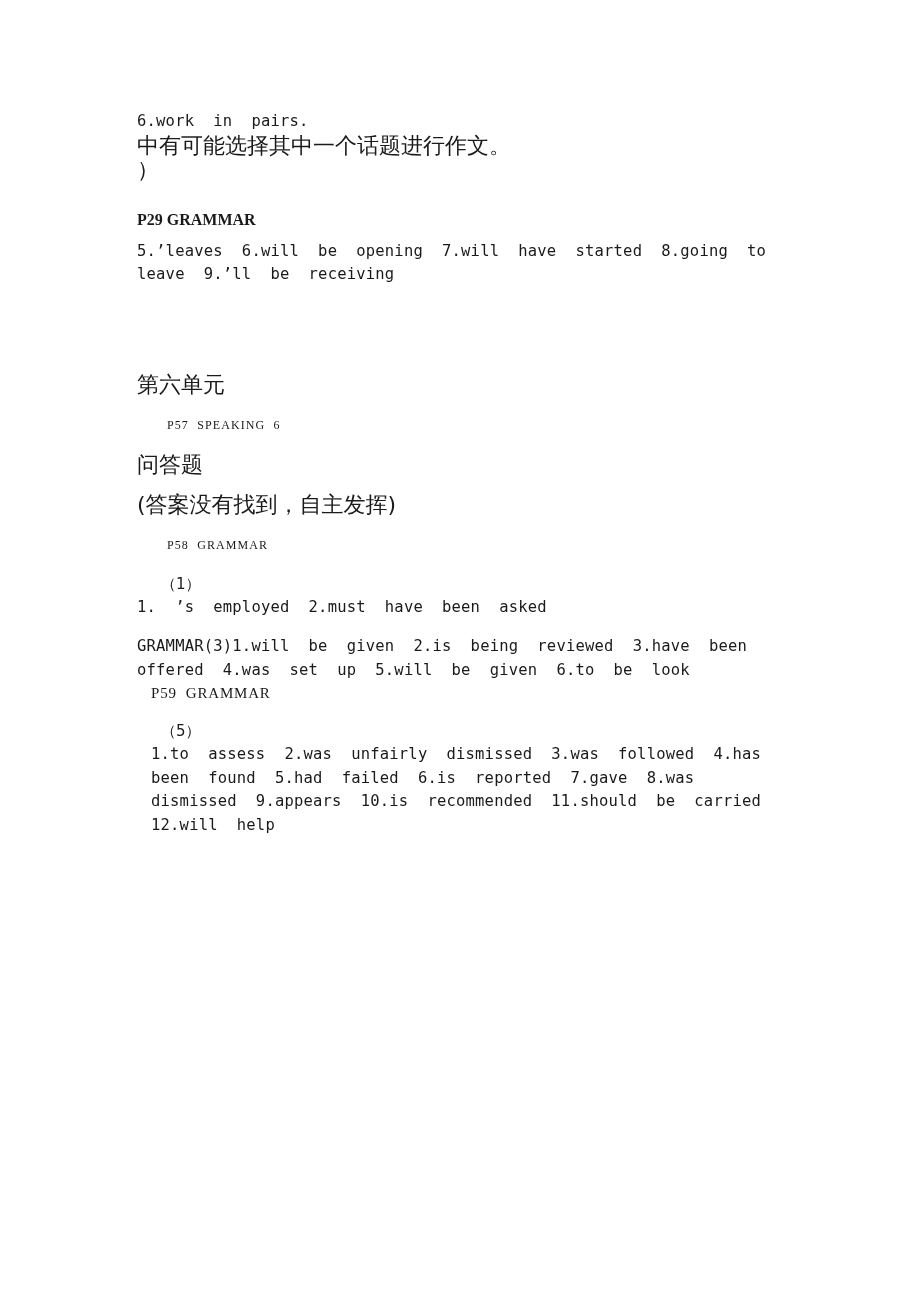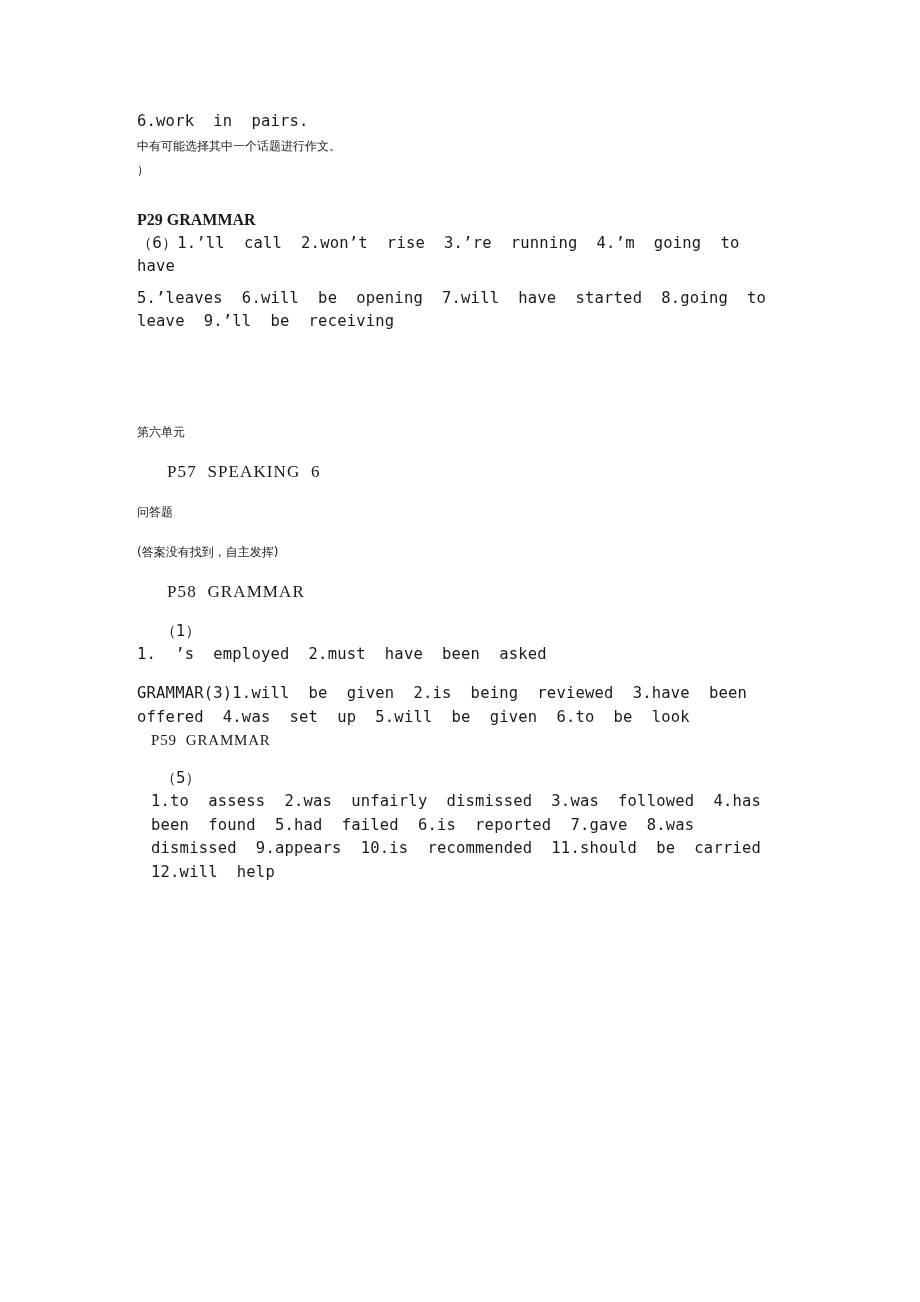--- a/index.html
+++ b/index.html
@@ -35,34 +35,34 @@
   .mono {
     font-family: "DejaVu Sans Mono", "Liberation Mono", monospace;
     font-size: 15.5px;
     line-height: 23.5px;
     letter-spacing: 0.2px;
     white-space: pre-wrap;
     word-break: break-word;
   }
   .cjk {
     font-family: "DejaVu Sans", "Liberation Sans", sans-serif;
-    font-size: 12px;
+    font-size: 22px;
     line-height: 24px;
     white-space: pre-wrap;
   }
   .bold-head {
     font-family: "Liberation Serif", "DejaVu Serif", serif;
     font-weight: bold;
     font-size: 16px;
     line-height: 24px;
     white-space: pre-wrap;
   }
   .sp-head {
     font-family: "Liberation Serif", "DejaVu Serif", serif;
-    font-size: 17px;
+    font-size: 12px;
     line-height: 24px;
     letter-spacing: 1.1px;
     white-space: pre-wrap;
   }
   .sp-head-sm {
     font-family: "Liberation Serif", "DejaVu Serif", serif;
     font-size: 15px;
     line-height: 22px;
     letter-spacing: 0.8px;
     white-space: pre-wrap;
@@ -96,21 +96,20 @@
     <div class="blk">
       <div class="mono">6.work  in  pairs.</div>
       <div class="cjk">中有可能选择其中一个话题进行作文。</div>
       <div class="cjk">）</div>
     </div>
 
     <div class="gap-m"></div>
 
     <div class="blk">
       <div class="bold-head">P29 GRAMMAR</div>
-      <div class="mono hang"><span class="paren inline-run">（6）</span><span class="inline-run">1.’ll  call  2.won’t  rise  3.’re  running  4.’m  going  to  have</span></div>
       <div class="gap-xs"></div>
       <div class="mono">5.’leaves  6.will  be  opening  7.will  have  started  8.going  to  leave  9.’ll  be  receiving</div>
     </div>
 
     <div class="gap-xl"></div>
 
     <div class="blk">
       <div class="cjk">第六单元</div>
       <div class="gap-s"></div>
       <div class="sp-head indent-2">P57  SPEAKING  6</div>

